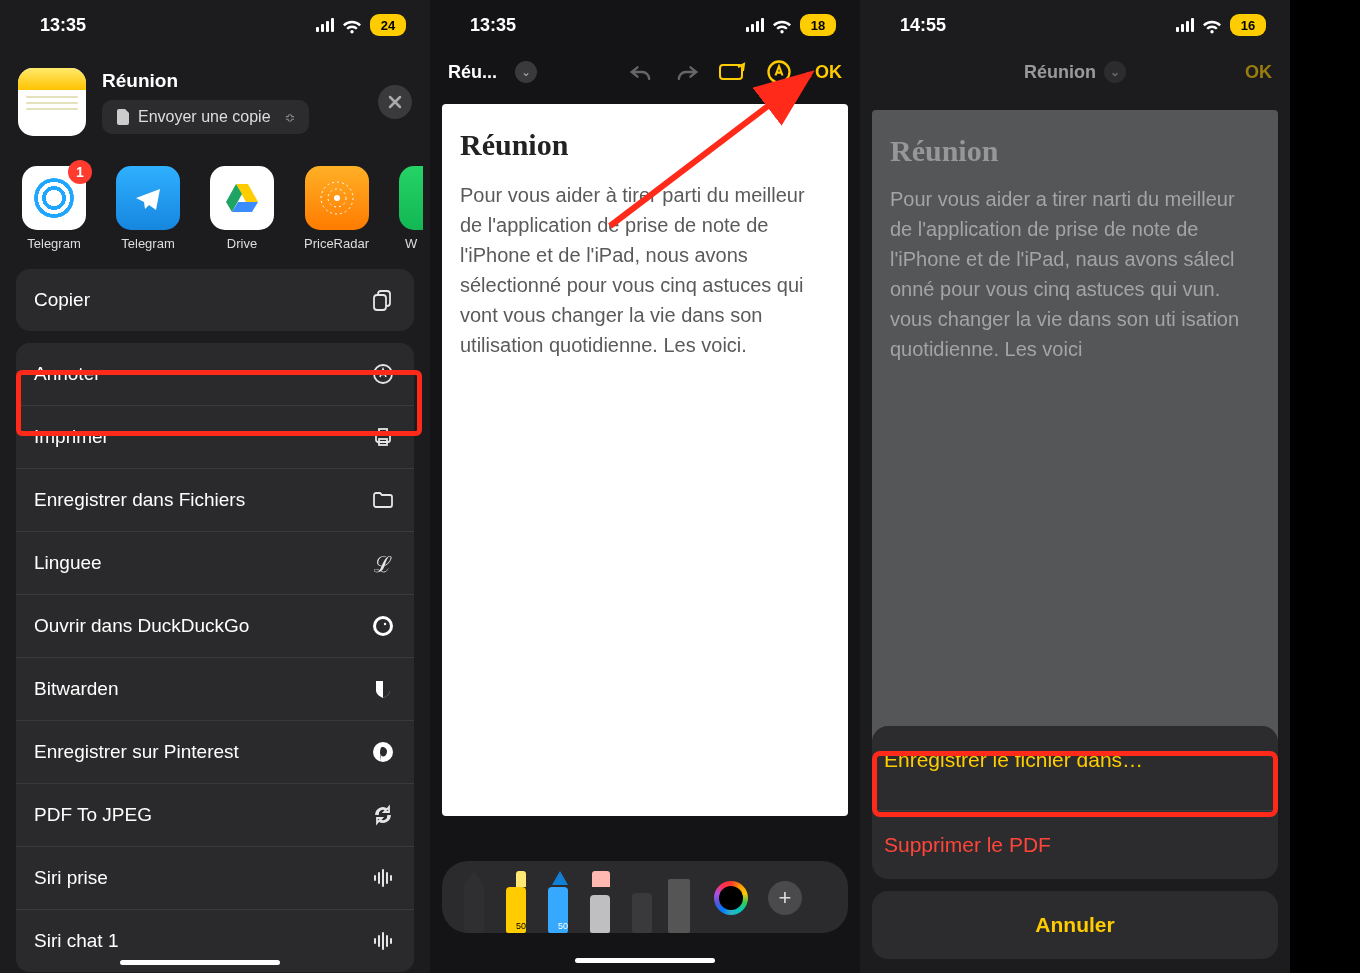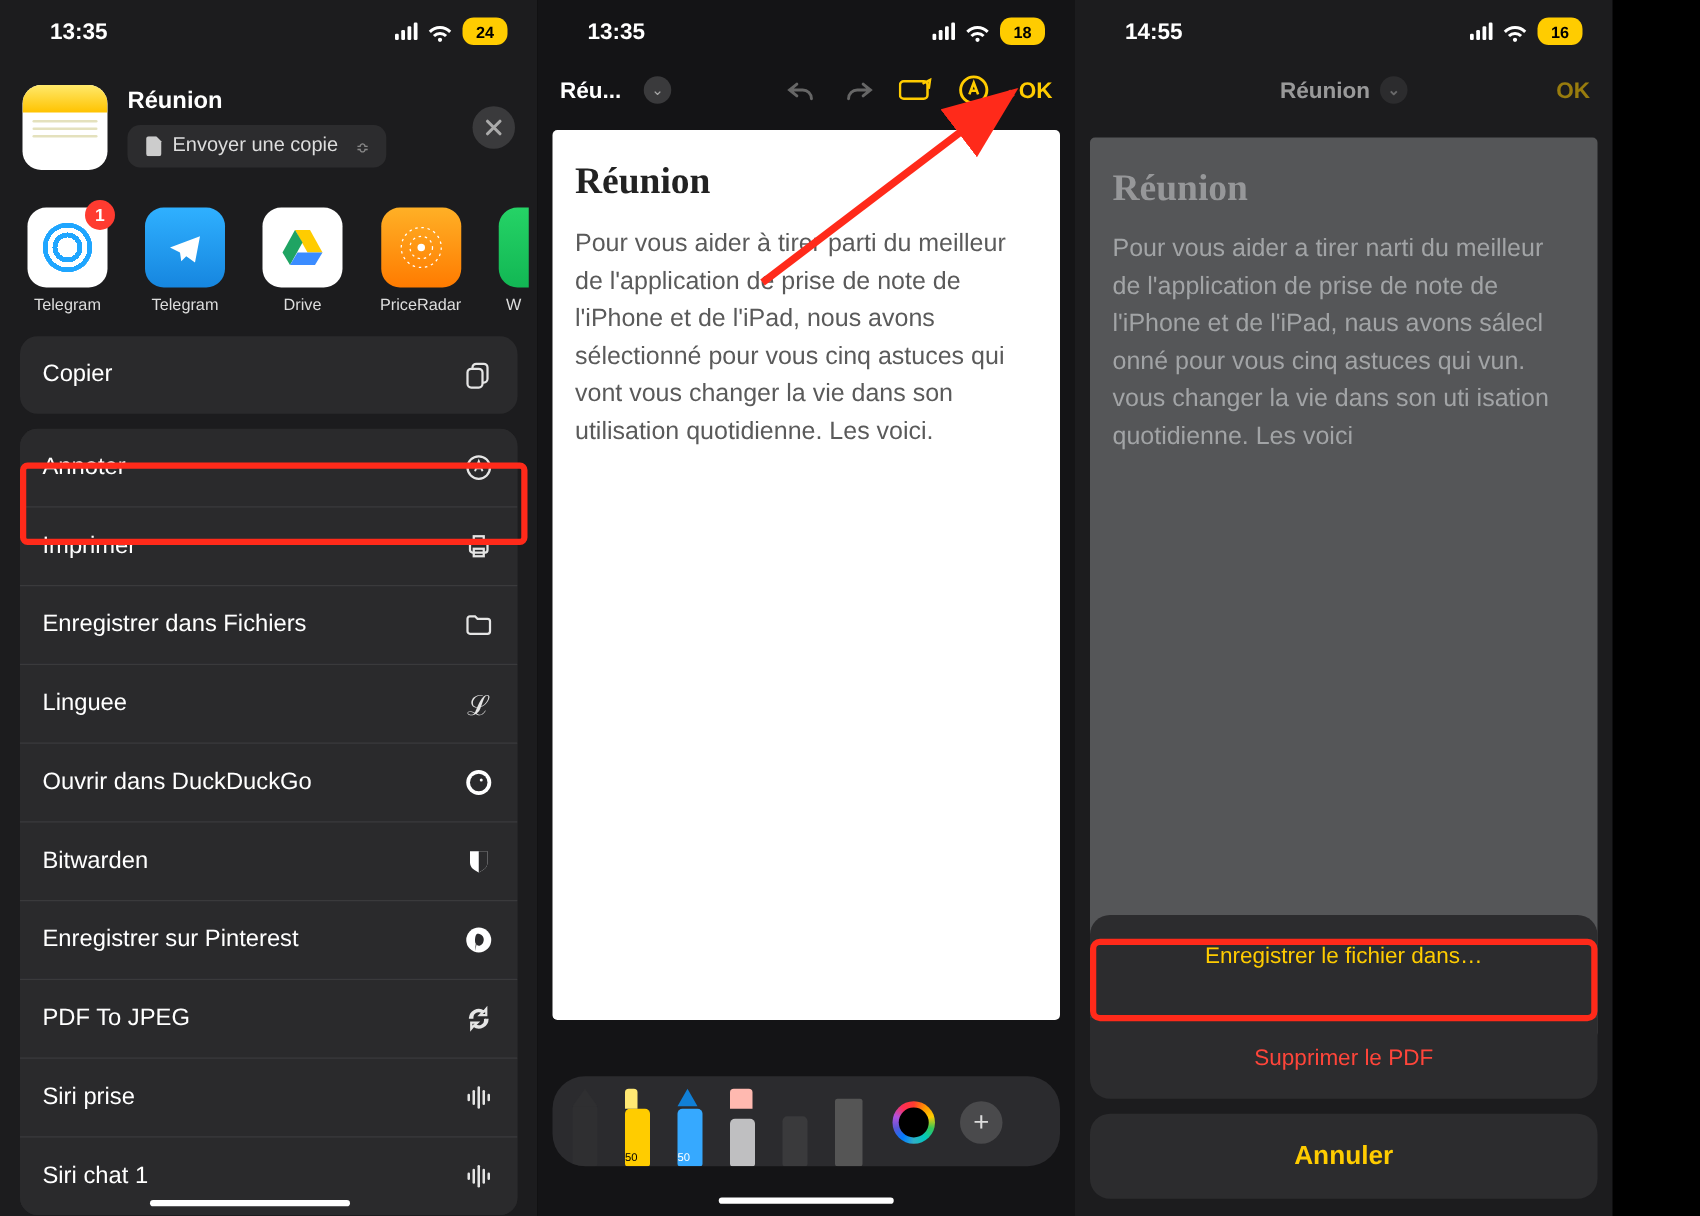--- a/index.html
+++ b/index.html
@@ -134,21 +134,21 @@
   .doc h2{ font-family:Georgia, serif; font-size:30px; font-weight:700; color:#222; margin-bottom:18px;}
   .doc p{ font-size:20px; line-height:1.5; color:#5a5a5a; }
   .tooltray{
     position:absolute; left:12px; right:12px; bottom:40px; height:72px;
     background:#2b2b2e; border-radius:26px;
     display:flex; align-items:flex-end; padding:0 16px 0 16px; gap:16px;
     overflow:hidden;
   }
   .tool{
     width:26px; height:62px;
-    display:flex; align-items:flex-end; justify-content:flex-start;
+    display:flex; align-items:flex-end; justify-content:flex-end;
     position: relative;
   }
   .tool-body{ width:20px; border-radius:4px 4px 2px 2px; }
   .tool-label{ position:absolute; bottom:2px; font-size:9px; color:#000; }
   .tool.pen .tool-body{ height:50px; background:#2f2f31; }
   .tool.pen::before{ content:""; position:absolute; top:0; width:0;height:0; border-left:10px solid transparent;border-right:10px solid transparent;border-bottom:14px solid #2f2f31;}
   .tool.marker .tool-body{ height:46px; background:#ffcc00;}
   .tool.marker::before{content:"";position:absolute;top:0;width:10px;height:16px;background:#ffe873;border-radius:3px 3px 0 0;}
   .tool.pencil .tool-body{height:46px;background:#36a9ff;}
   .tool.pencil::before{content:"";position:absolute;top:0;width:0;height:0;border-left:8px solid transparent;border-right:8px solid transparent;border-bottom:14px solid #107fd6;}
@@ -185,21 +185,21 @@
     padding:24px 18px;
   }
   .doc3 h2{ font-family:Georgia,serif;font-size:30px;color:#969799;margin-bottom:16px;}
   .doc3 p{ font-size:20px; line-height:1.5; color:#a2a4a6;}
   .sheet-wrap{
     position:absolute; left:12px; right:12px; bottom:14px;
     display:flex; flex-direction:column; gap:12px;
   }
   .sheet-group{ background:#2c2c2e; border-radius:16px; overflow:hidden;}
   .sheet-item{
-    padding:22px 12px; text-align:center; font-size:18px;
+    padding:22px 12px; text-align:left; font-size:21px;
   }
   .sheet-item + .sheet-item{ border-top:1px solid #3d3d40;margin-top:16px; }
   .txt-yellow{ color:#ffcc00; }
   .txt-red{ color:#ff453a; font-weight:500;}
   .sheet-cancel{ background:#2c2c2e; border-radius:16px; padding:22px 12px; text-align:center; font-size:21px; font-weight:600; color:#ffcc00;}
   .p3 .ring3{ left:12px; right:12px; bottom:156px; height:66px; position:absolute; border:5px solid #ff2a1a; border-radius:8px; pointer-events:none;}
   
   
   .red-arrow{
     position:absolute; left:160px; top:56px; width:250px; height:180px;

